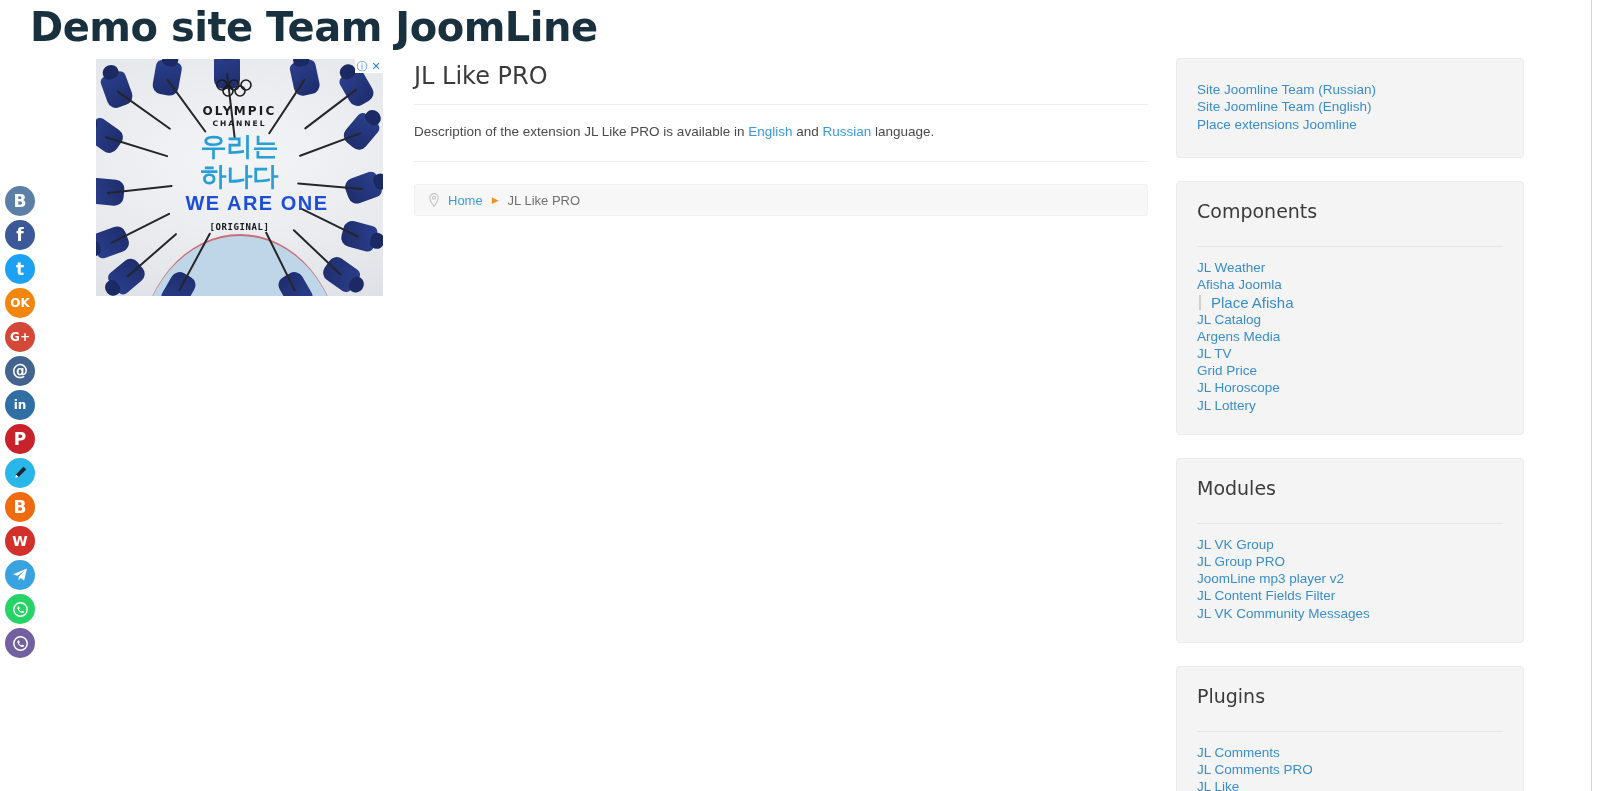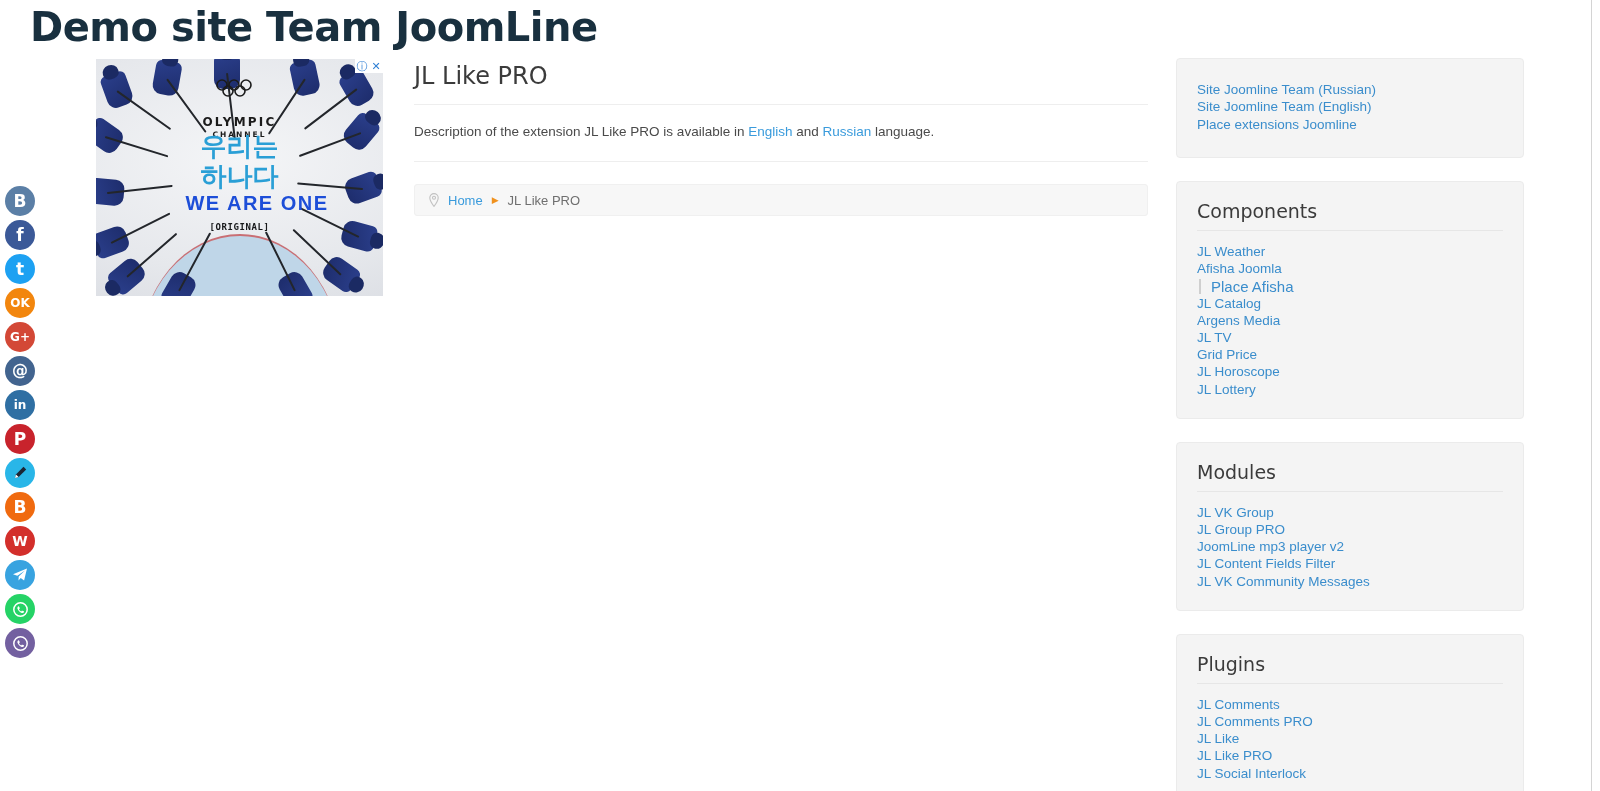--- a/index.html
+++ b/index.html
@@ -119,21 +119,21 @@
     left: 0; right: 0; top: 20px;
     text-align: center;
     z-index: 4;
   }
   .rings svg { display: inline-block; }
   .ad-logo-text {
     font-family: "DejaVu Sans", sans-serif;
     font-size: 12px; font-weight: 700;
     letter-spacing: 2.2px;
     color: #1b1b1b;
-    margin-top: 14px;
+    margin-top: 3px;
   }
   .ad-logo-sub {
     font-family: "DejaVu Sans", sans-serif;
     font-size: 7.5px; font-weight: 700;
     letter-spacing: 2px;
     color: #1b1b1b;
     margin-top: 1px;
   }
   .ad-kr {
     position: absolute; left: 0; right: 0; top: 72px;
@@ -237,21 +237,21 @@
     padding: 18px 20px 20px 20px;
     margin-bottom: 23px;
   }
   .side-box.plain { padding: 22px 20px 24px 20px; }
   .side-heading {
     font-family: "DejaVu Sans", sans-serif;
     font-size: 19px;
     font-weight: 400;
     color: #3b3b3b;
     margin: 0 0 6px 0;
-    padding-bottom: 8px;
+    padding-bottom: 24px;
     border-bottom: 1px solid #e6e6e6;
     line-height: 22px;
   }
   .side-list { list-style: none; margin: 0; padding: 6px 0 0 0; }
   .side-list li { margin: 0; padding: 0; }
   .side-list a {
     display: block;
     color: #3a8dcc;
     text-decoration: none;
     font-size: 13.5px;

